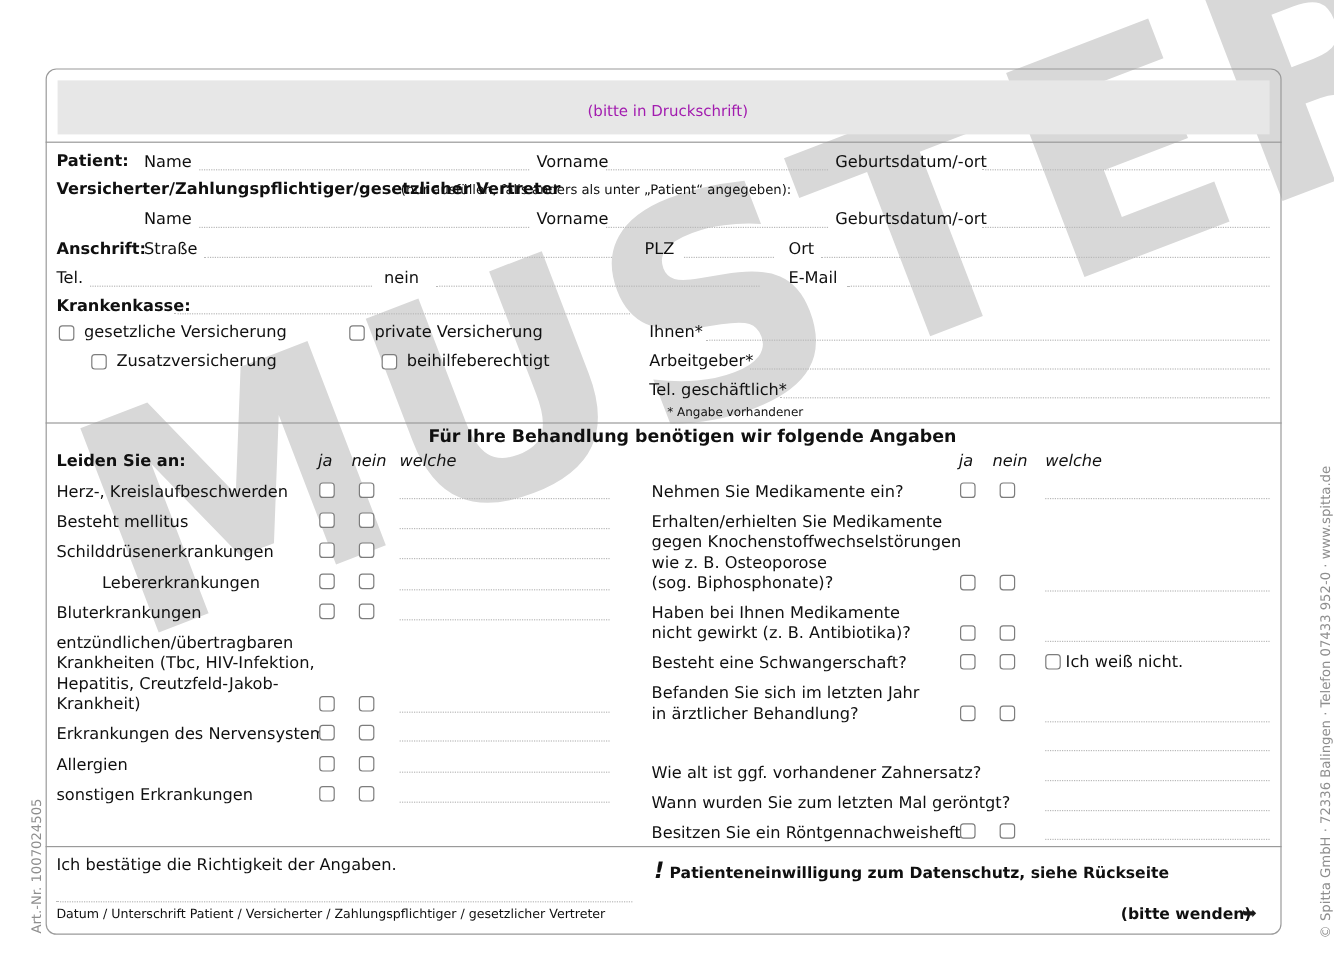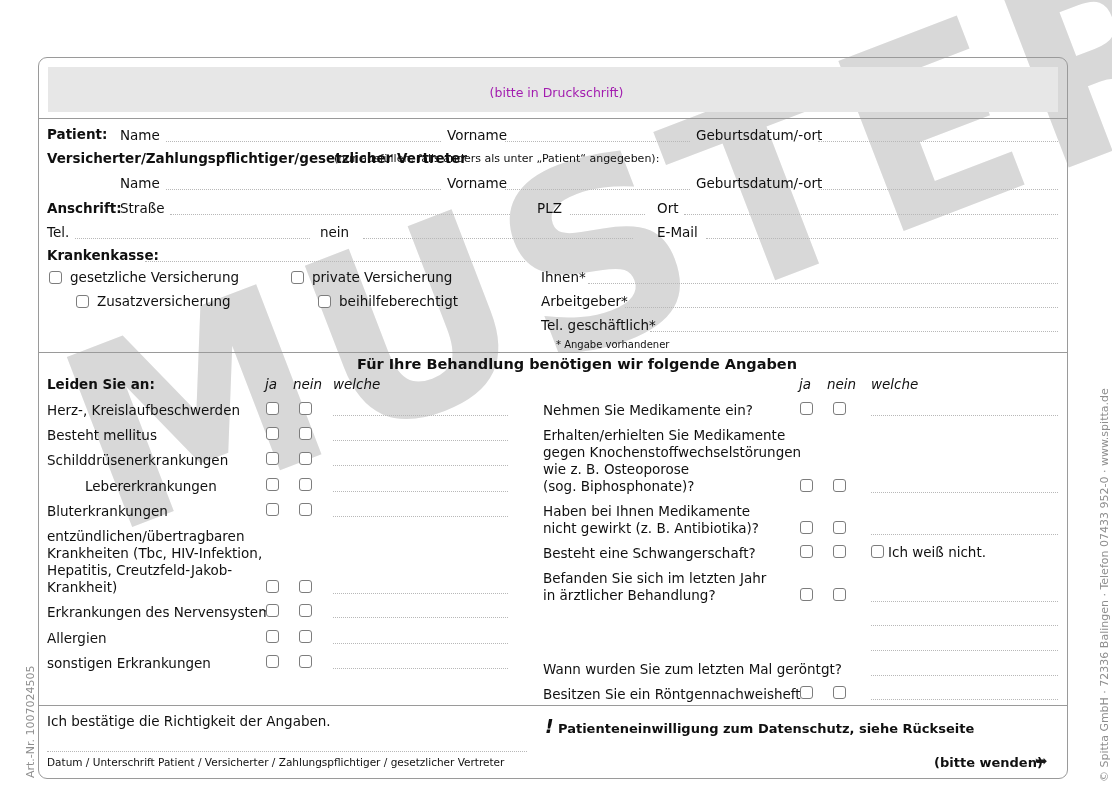--- a/index.html
+++ b/index.html
@@ -356,20 +356,21 @@
   <div class="abs lbl" style="left:888px; top:545px;">Ich weiß nicht.</div>
 
   <div class="abs lbl" style="left:543px; top:571px;">Befanden Sie sich im letzten Jahr</div>
   <div class="abs lbl" style="left:543px; top:588px;">in ärztlicher Behandlung?</div>
   <div class="cbox" style="left:800px; top:588px;"></div>
   <div class="cbox" style="left:833px; top:588px;"></div>
   <div class="dots" style="left:871px; top:601px; width:187px;"></div>
 
   <div class="dots" style="left:871px; top:625px; width:187px;"></div>
 
+  <div class="abs lbl" style="left:543px; top:637px;">Wie alt ist ggf. vorhandener Zahnersatz?</div>
   <div class="dots" style="left:871px; top:650px; width:187px;"></div>
 
   <div class="abs lbl" style="left:543px; top:662px;">Wann wurden Sie zum letzten Mal geröntgt?</div>
   <div class="dots" style="left:871px; top:675px; width:187px;"></div>
 
   <div class="abs lbl" style="left:543px; top:687px;">Besitzen Sie ein Röntgennachweisheft?</div>
   <div class="cbox" style="left:800px; top:686px;"></div>
   <div class="cbox" style="left:833px; top:686px;"></div>
   <div class="dots" style="left:871px; top:699px; width:187px;"></div>
 

